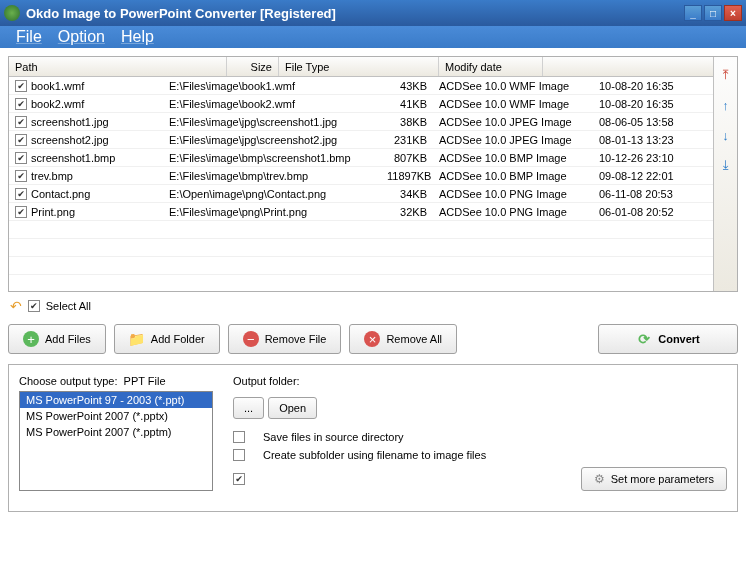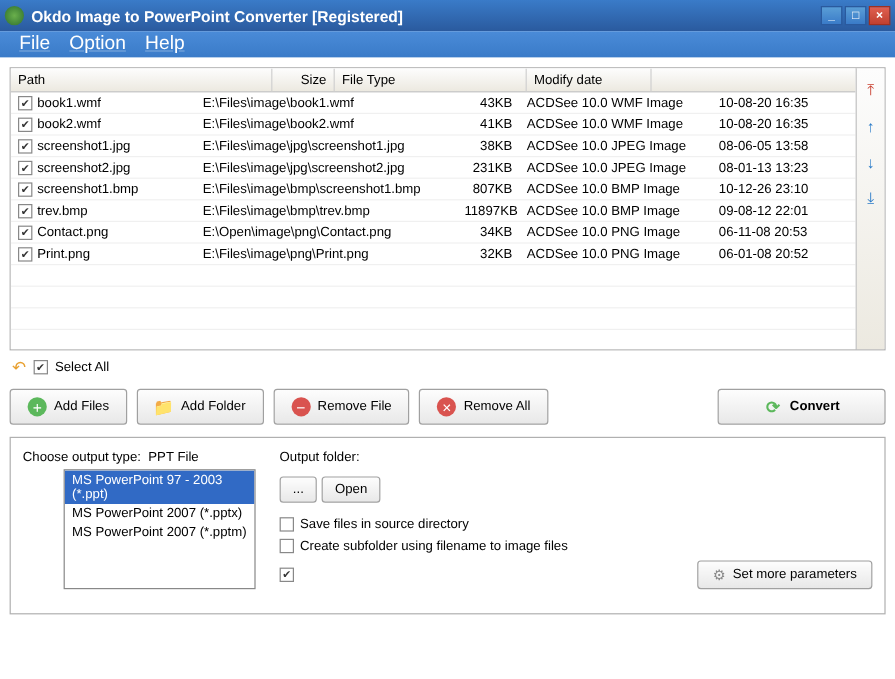--- a/index.html
+++ b/index.html
@@ -42,27 +42,27 @@
 .icon-folder { color: #e8a030; font-size: 14px; }
 .icon-remove { background: #d9534f; color: #fff; }
 .icon-removeall { background: #d9534f; color: #fff; }
 .icon-convert { color: #5cb85c; font-size: 14px; }
 .btn-convert { width: 140px; justify-content: center; font-weight: bold; margin-left: auto; }
 .spacer { flex: 1; }
 .bottom-panel { border: 1px solid #b0b0b0; padding: 10px; display: flex; gap: 20px; height: 148px; }
 .left-col { width: 194px; }
 .right-col { flex: 1; display: flex; flex-direction: column; gap: 6px; }
 .label { font-size: 11px; margin-bottom: 4px; display: block; }
-.listbox { border: 1px solid #888; height: 100px; background: #fff; overflow: hidden; margin-left: 34px; }
+.listbox { border: 1px solid #888; height: 100px; background: #fff; overflow: hidden; }
 .list-item { padding: 2px 6px; cursor: pointer; }
 .list-item.selected { background: #316ac5; color: #fff; }
 .folder-row { display: flex; gap: 4px; align-items: center; }
 .textbox { flex: 1; border: 1px solid #888; height: 22px; padding: 2px 4px; background: #fff; font-size: 11px; }
 .small-btn { height: 22px; padding: 0 10px; background: linear-gradient(to bottom, #fdfdfd, #e8e8e8); border: 1px solid #a0a0a0; border-radius: 3px; cursor: pointer; font-size: 11px; display: flex; align-items: center; }
-.check-row { display: flex; align-items: center; gap: 5px; }
+.check-row { display: flex; align-items: center; gap: 18px; }
 .check-label { font-size: 11px; }
 .chk.checked::before { content: "✔"; }
 .checks-block { display:flex; flex-direction:column; gap:6px; margin-top:6px; }
 .params-btn { padding: 4px 12px; background: linear-gradient(to bottom, #fdfdfd, #e8e8e8); border: 1px solid #a0a0a0; border-radius: 3px; cursor: pointer; font-size: 11px; display:flex; align-items:center; gap:6px; }
 .gear-icon { color: #888; font-size: 12px; }
 </style>
 </head>
 <body>
 
 <div class="titlebar">

